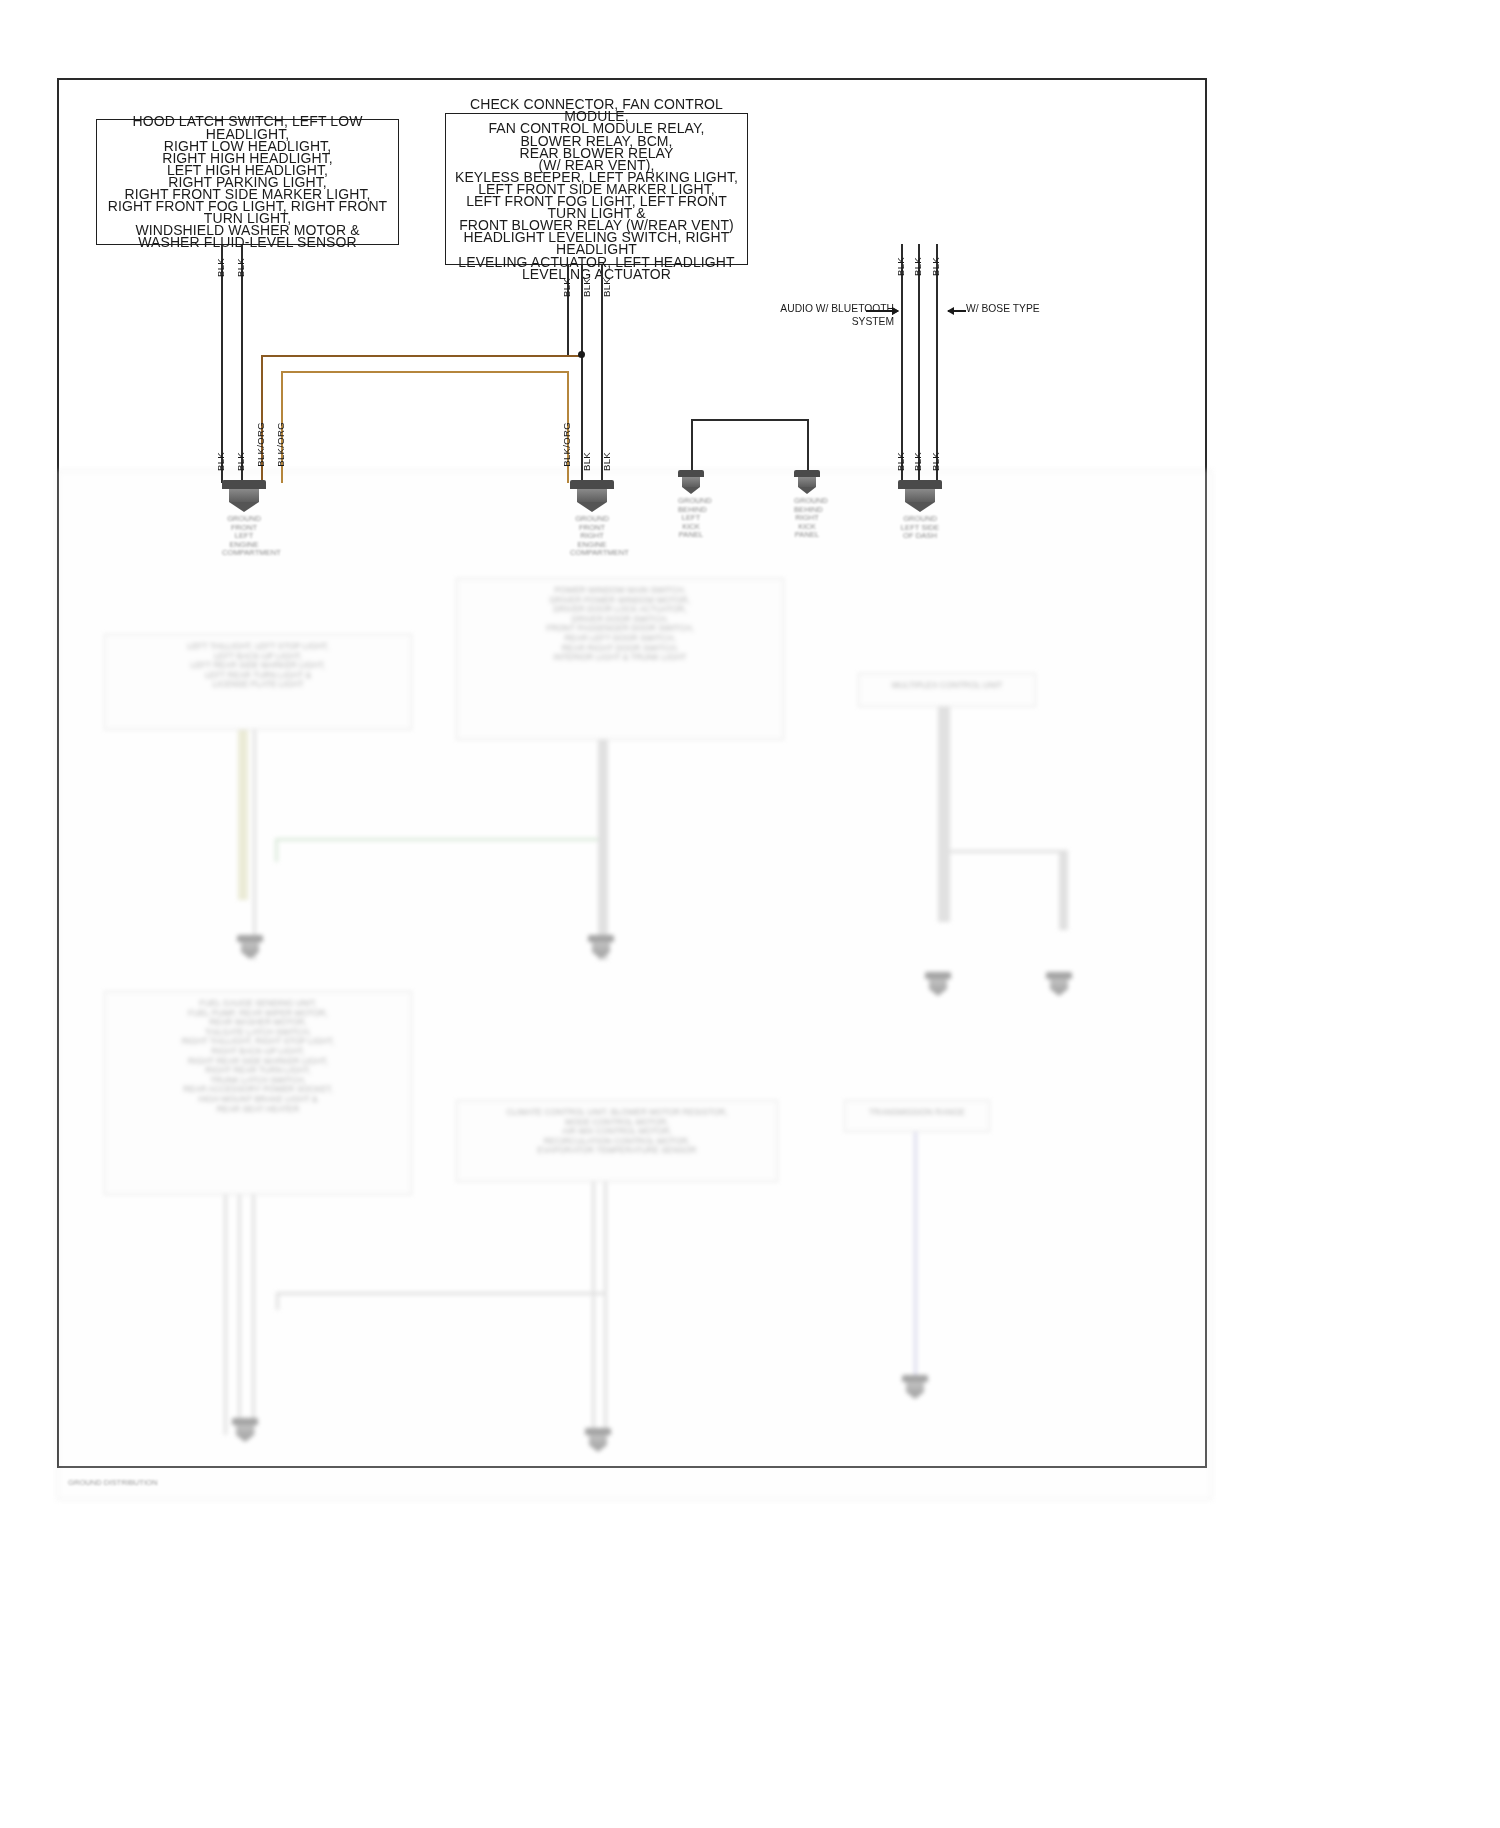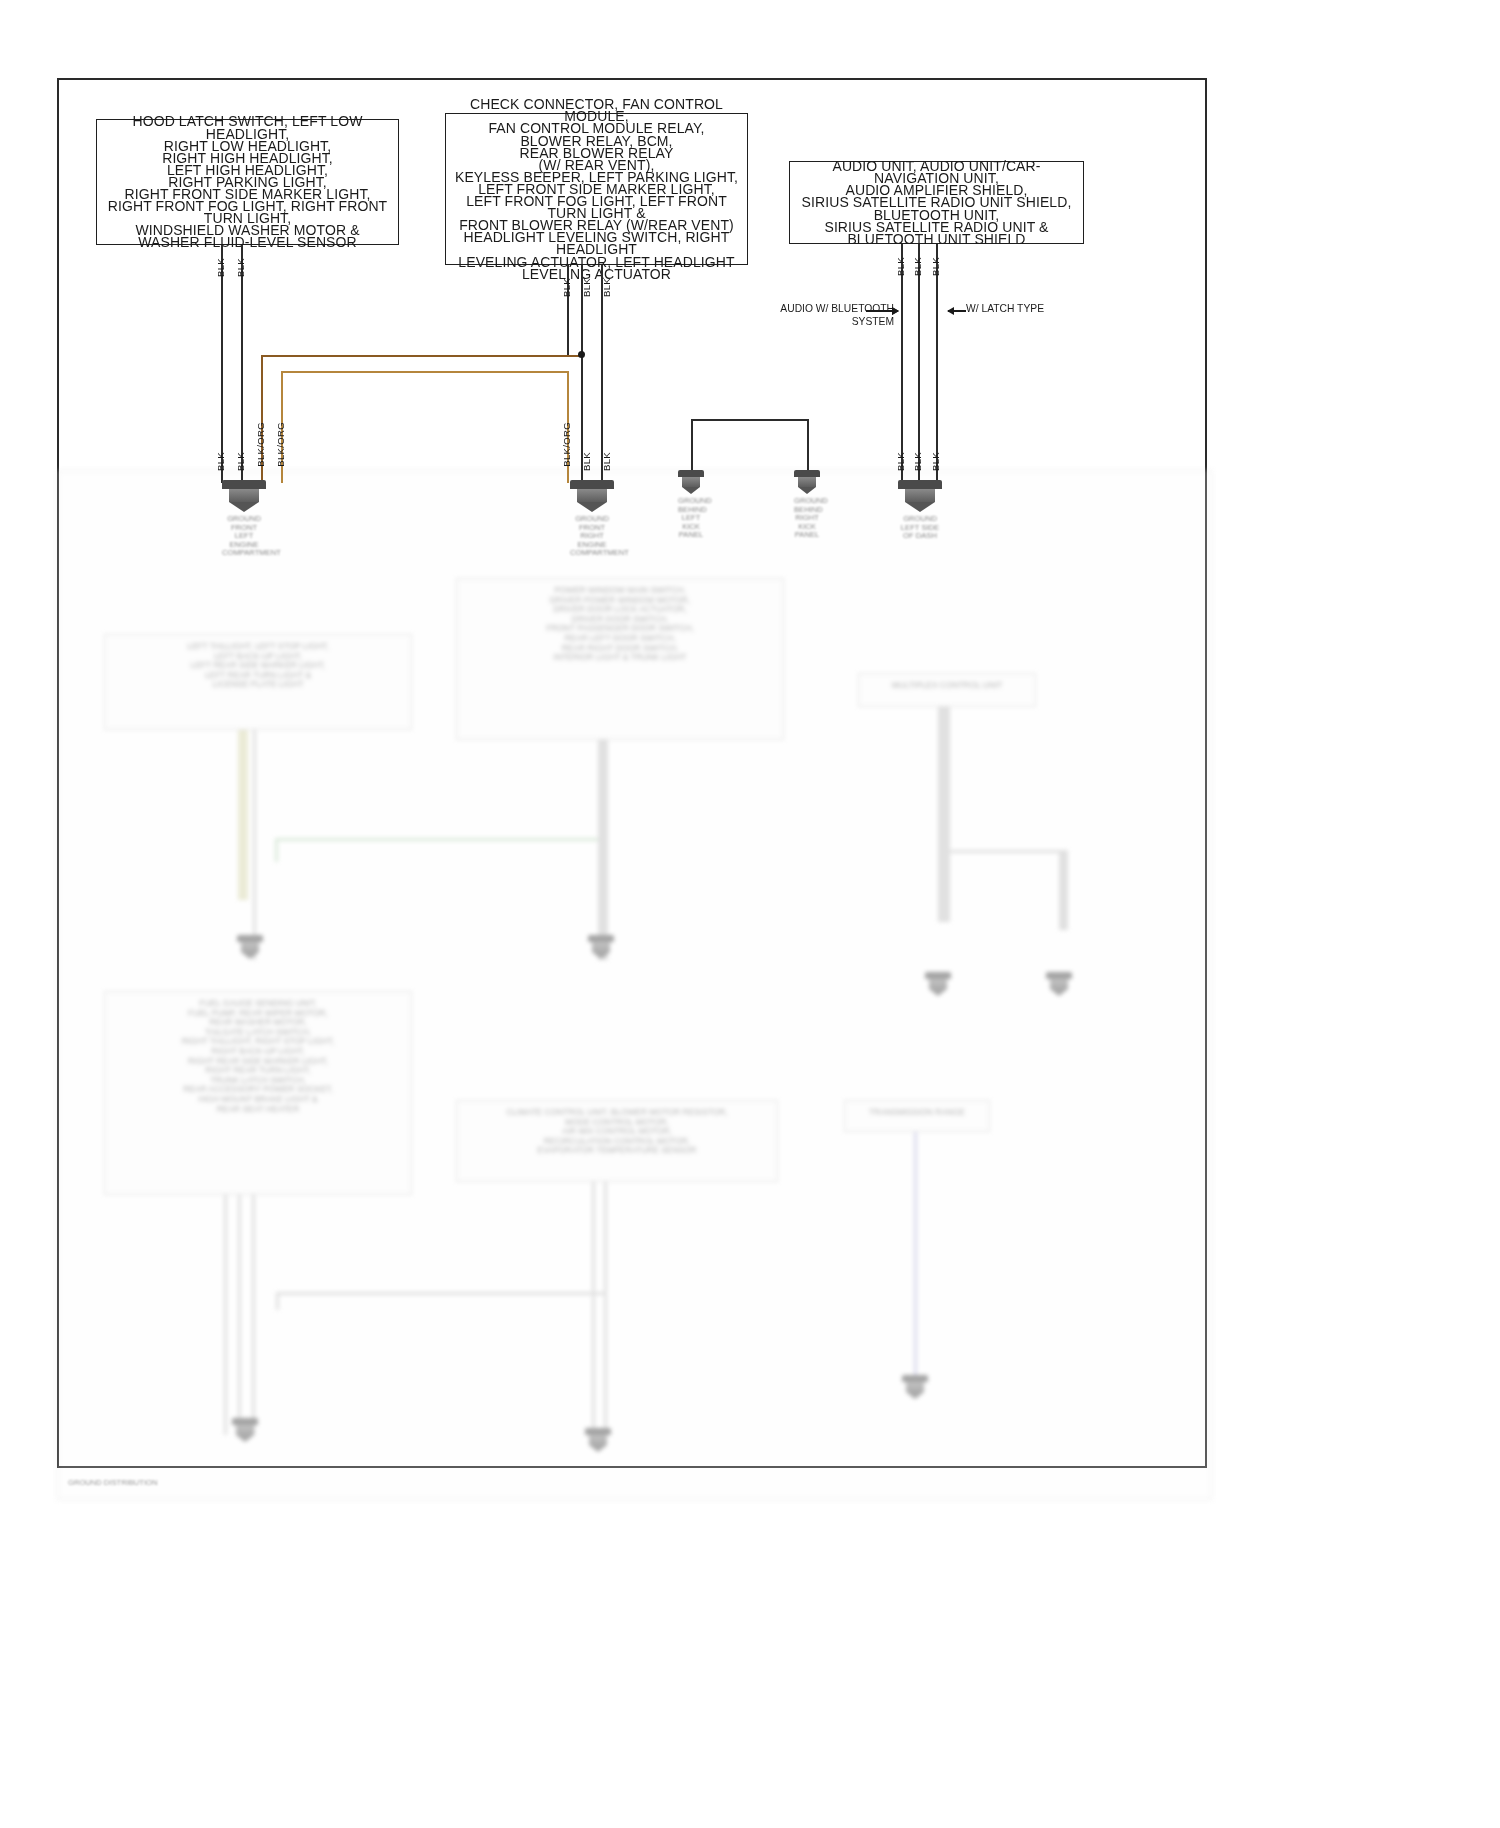--- a/index.html
+++ b/index.html
@@ -110,28 +110,20 @@
 REAR BLOWER RELAY
 (W/ REAR VENT),
 KEYLESS BEEPER, LEFT PARKING LIGHT,
 LEFT FRONT SIDE MARKER LIGHT,
 LEFT FRONT FOG LIGHT, LEFT FRONT TURN LIGHT &amp;
 FRONT BLOWER RELAY       (W/REAR VENT)
 HEADLIGHT LEVELING SWITCH, RIGHT HEADLIGHT
 LEVELING ACTUATOR, LEFT HEADLIGHT
 LEVELING ACTUATOR</div>
   </div>
-  <div class="hbox" id="hbox-right">
-    <div class="txt">AUDIO UNIT, AUDIO UNIT/CAR-NAVIGATION UNIT,
-AUDIO AMPLIFIER SHIELD,
-SIRIUS SATELLITE RADIO UNIT SHIELD,
-BLUETOOTH UNIT,
-SIRIUS SATELLITE RADIO UNIT &amp;
-BLUETOOTH UNIT SHIELD</div>
-  </div>
 
   <div class="w wv" style="left:221px;top:245px;height:238px;"></div>
   <div class="w wv" style="left:241px;top:245px;height:238px;"></div>
   <div class="w wv worg" style="left:261px;top:355px;height:128px;"></div>
   <div class="w wv worg2" style="left:281px;top:371px;height:112px;"></div>
 
   <span class="wlabel" style="left:215px;top:258px;">BLK</span>
   <span class="wlabel" style="left:235px;top:258px;">BLK</span>
 
   <span class="wlabel" style="left:215px;top:452px;">BLK</span>
@@ -172,21 +164,21 @@
   <span class="wlabel" style="left:895px;top:452px;">BLK</span>
   <span class="wlabel" style="left:912px;top:452px;">BLK</span>
   <span class="wlabel" style="left:930px;top:452px;">BLK</span>
 
   <div class="note" style="left:778px;top:303px;width:116px;text-align:right;">AUDIO W/ BLUETOOTH
 SYSTEM</div>
   <div class="arrow-r" style="left:898px;top:310px;width:0px;"></div>
   <div class="arrow-r" style="left:866px;top:310px;width:32px;"></div>
 
   <div class="arrow-l" style="left:948px;top:310px;width:18px;"></div>
-  <div class="note" style="left:966px;top:303px;width:120px;text-align:left;">W/ LATCH TYPE</div>
+  <div class="note" style="left:966px;top:303px;width:120px;text-align:left;">W/ BOSE TYPE</div>
 
   <div class="gnd" style="left:222px;top:480px;">
     <div class="cap"></div>
     <div class="body"></div>
     <div class="tip"></div>
     <div class="lbl blur">GROUND
 FRONT LEFT
 ENGINE COMPARTMENT</div>
   </div>
 

